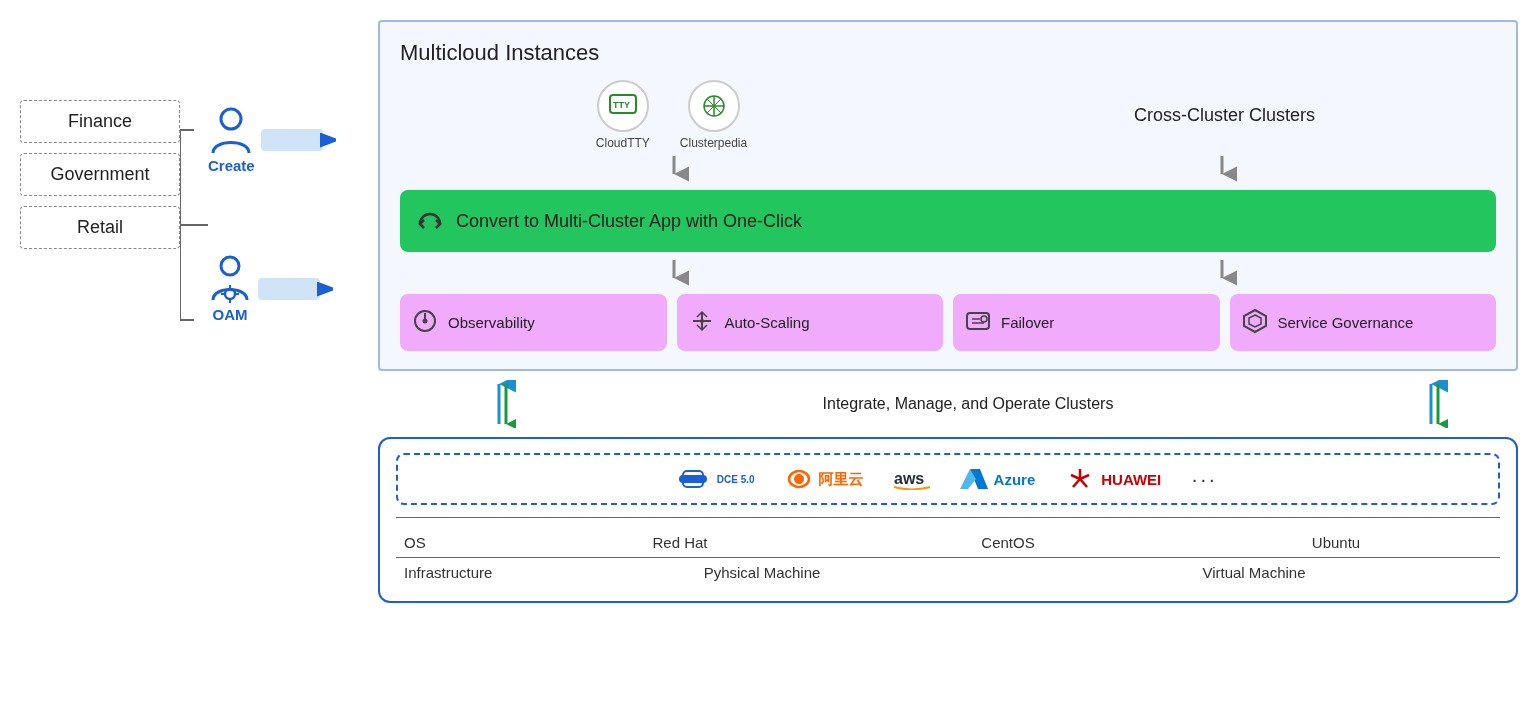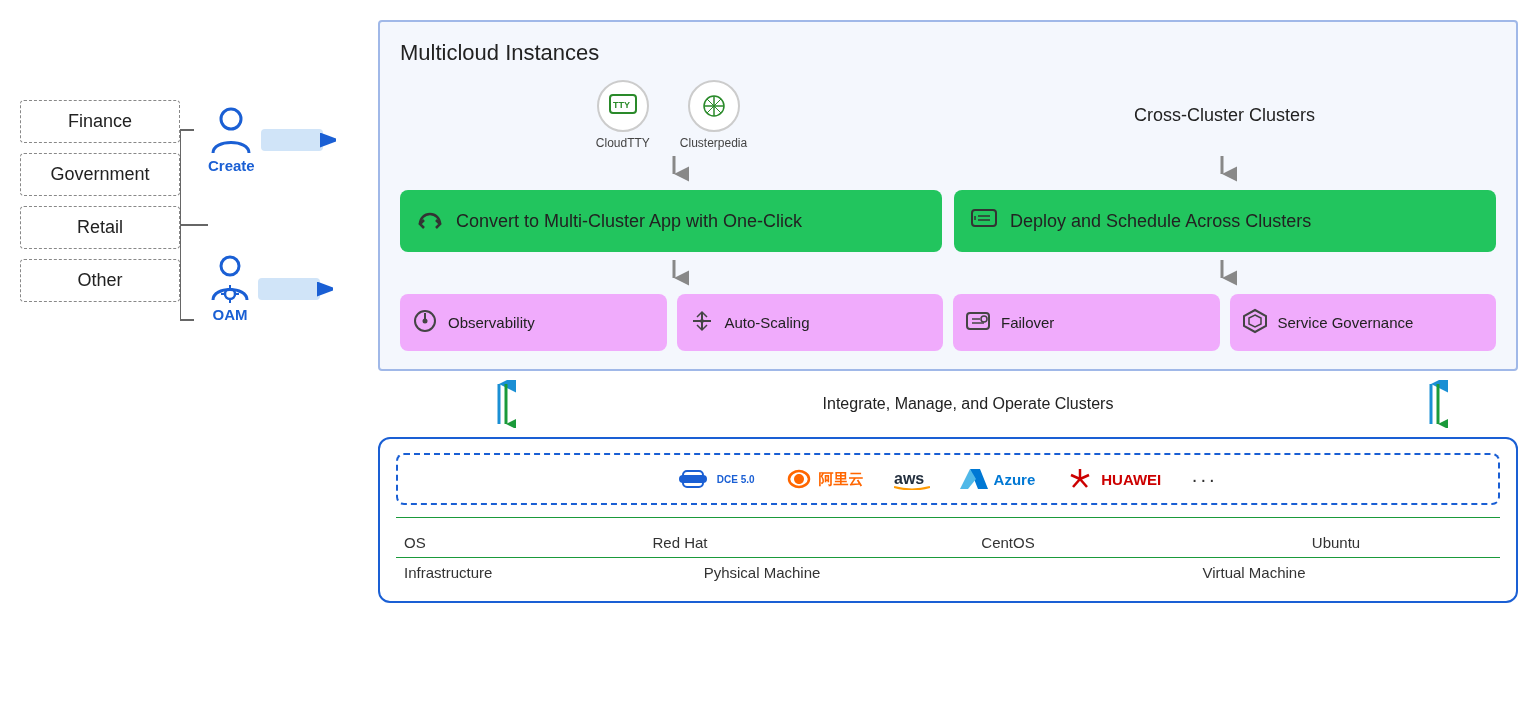--- a/index.html
+++ b/index.html
@@ -188,21 +188,20 @@
   </style>
 </head>
 <body>
 
 <div class="main-container">
 
   <div class="sector-groups">
     <div class="sector-box">Finance</div>
     <div class="sector-box">Government</div>
     <div class="sector-box">Retail</div>
-    <div class="sector-box">Other</div>
   </div>
 
   <div style="display:flex; align-items:center; margin-top:80px; height:250px; flex-shrink:0;">
     <svg width="28" height="250" viewBox="0 0 28 250">
       <line x1="0" y1="30" x2="0" y2="220" stroke="#666" stroke-width="2"></line>
       <line x1="0" y1="30" x2="14" y2="30" stroke="#666" stroke-width="2"></line>
       <line x1="0" y1="125" x2="28" y2="125" stroke="#666" stroke-width="2"></line>
       <line x1="0" y1="220" x2="14" y2="220" stroke="#666" stroke-width="2"></line>
     </svg>
   </div>
@@ -314,31 +313,20 @@
         <div class="feature-box">
           <span class="feature-icon">
             <svg width="28" height="28" viewBox="0 0 28 28">
                 <path d="M4 20 A10 10 0 1 1 24 20" fill="none" stroke="#333" stroke-width="2.5"></path>
                 <polyline points="20,16 24,20 20,24" fill="none" stroke="#333" stroke-width="2.5"></polyline>
                 <polyline points="8,16 4,20 8,24" fill="none" stroke="#333" stroke-width="2.5"></polyline>
               </svg>
           </span>
           <span>Convert to Multi-Cluster App with One-Click</span>
         </div>
-        <div class="feature-box">
-          <span class="feature-icon">
-            <svg width="28" height="28" viewBox="0 0 28 28">
-                <rect x="2" y="6" width="24" height="16" rx="3" fill="none" stroke="#333" stroke-width="2"></rect>
-                <line x1="8" y1="12" x2="20" y2="12" stroke="#333" stroke-width="1.5"></line>
-                <line x1="8" y1="16" x2="20" y2="16" stroke="#333" stroke-width="1.5"></line>
-                <line x1="5" y1="12" x2="5" y2="16" stroke="#333" stroke-width="1.5"></line>
-              </svg>
-          </span>
-          <span>Deploy and Schedule Across Clusters</span>
-        </div>
       </div>
 
       <div style="display:flex; flex-direction:row; margin-bottom:8px; margin-top:4px;">
         <div style="flex:1; display:flex; justify-content:center;">
           <svg width="30" height="26" viewBox="0 0 30 26">
               <defs>
                 <marker id="da3" markerWidth="8" markerHeight="8" refX="4" refY="8" orient="auto">
                   <path d="M0,0 L8,0 L4,8 z" fill="#888"></path>
                 </marker>
               </defs>

